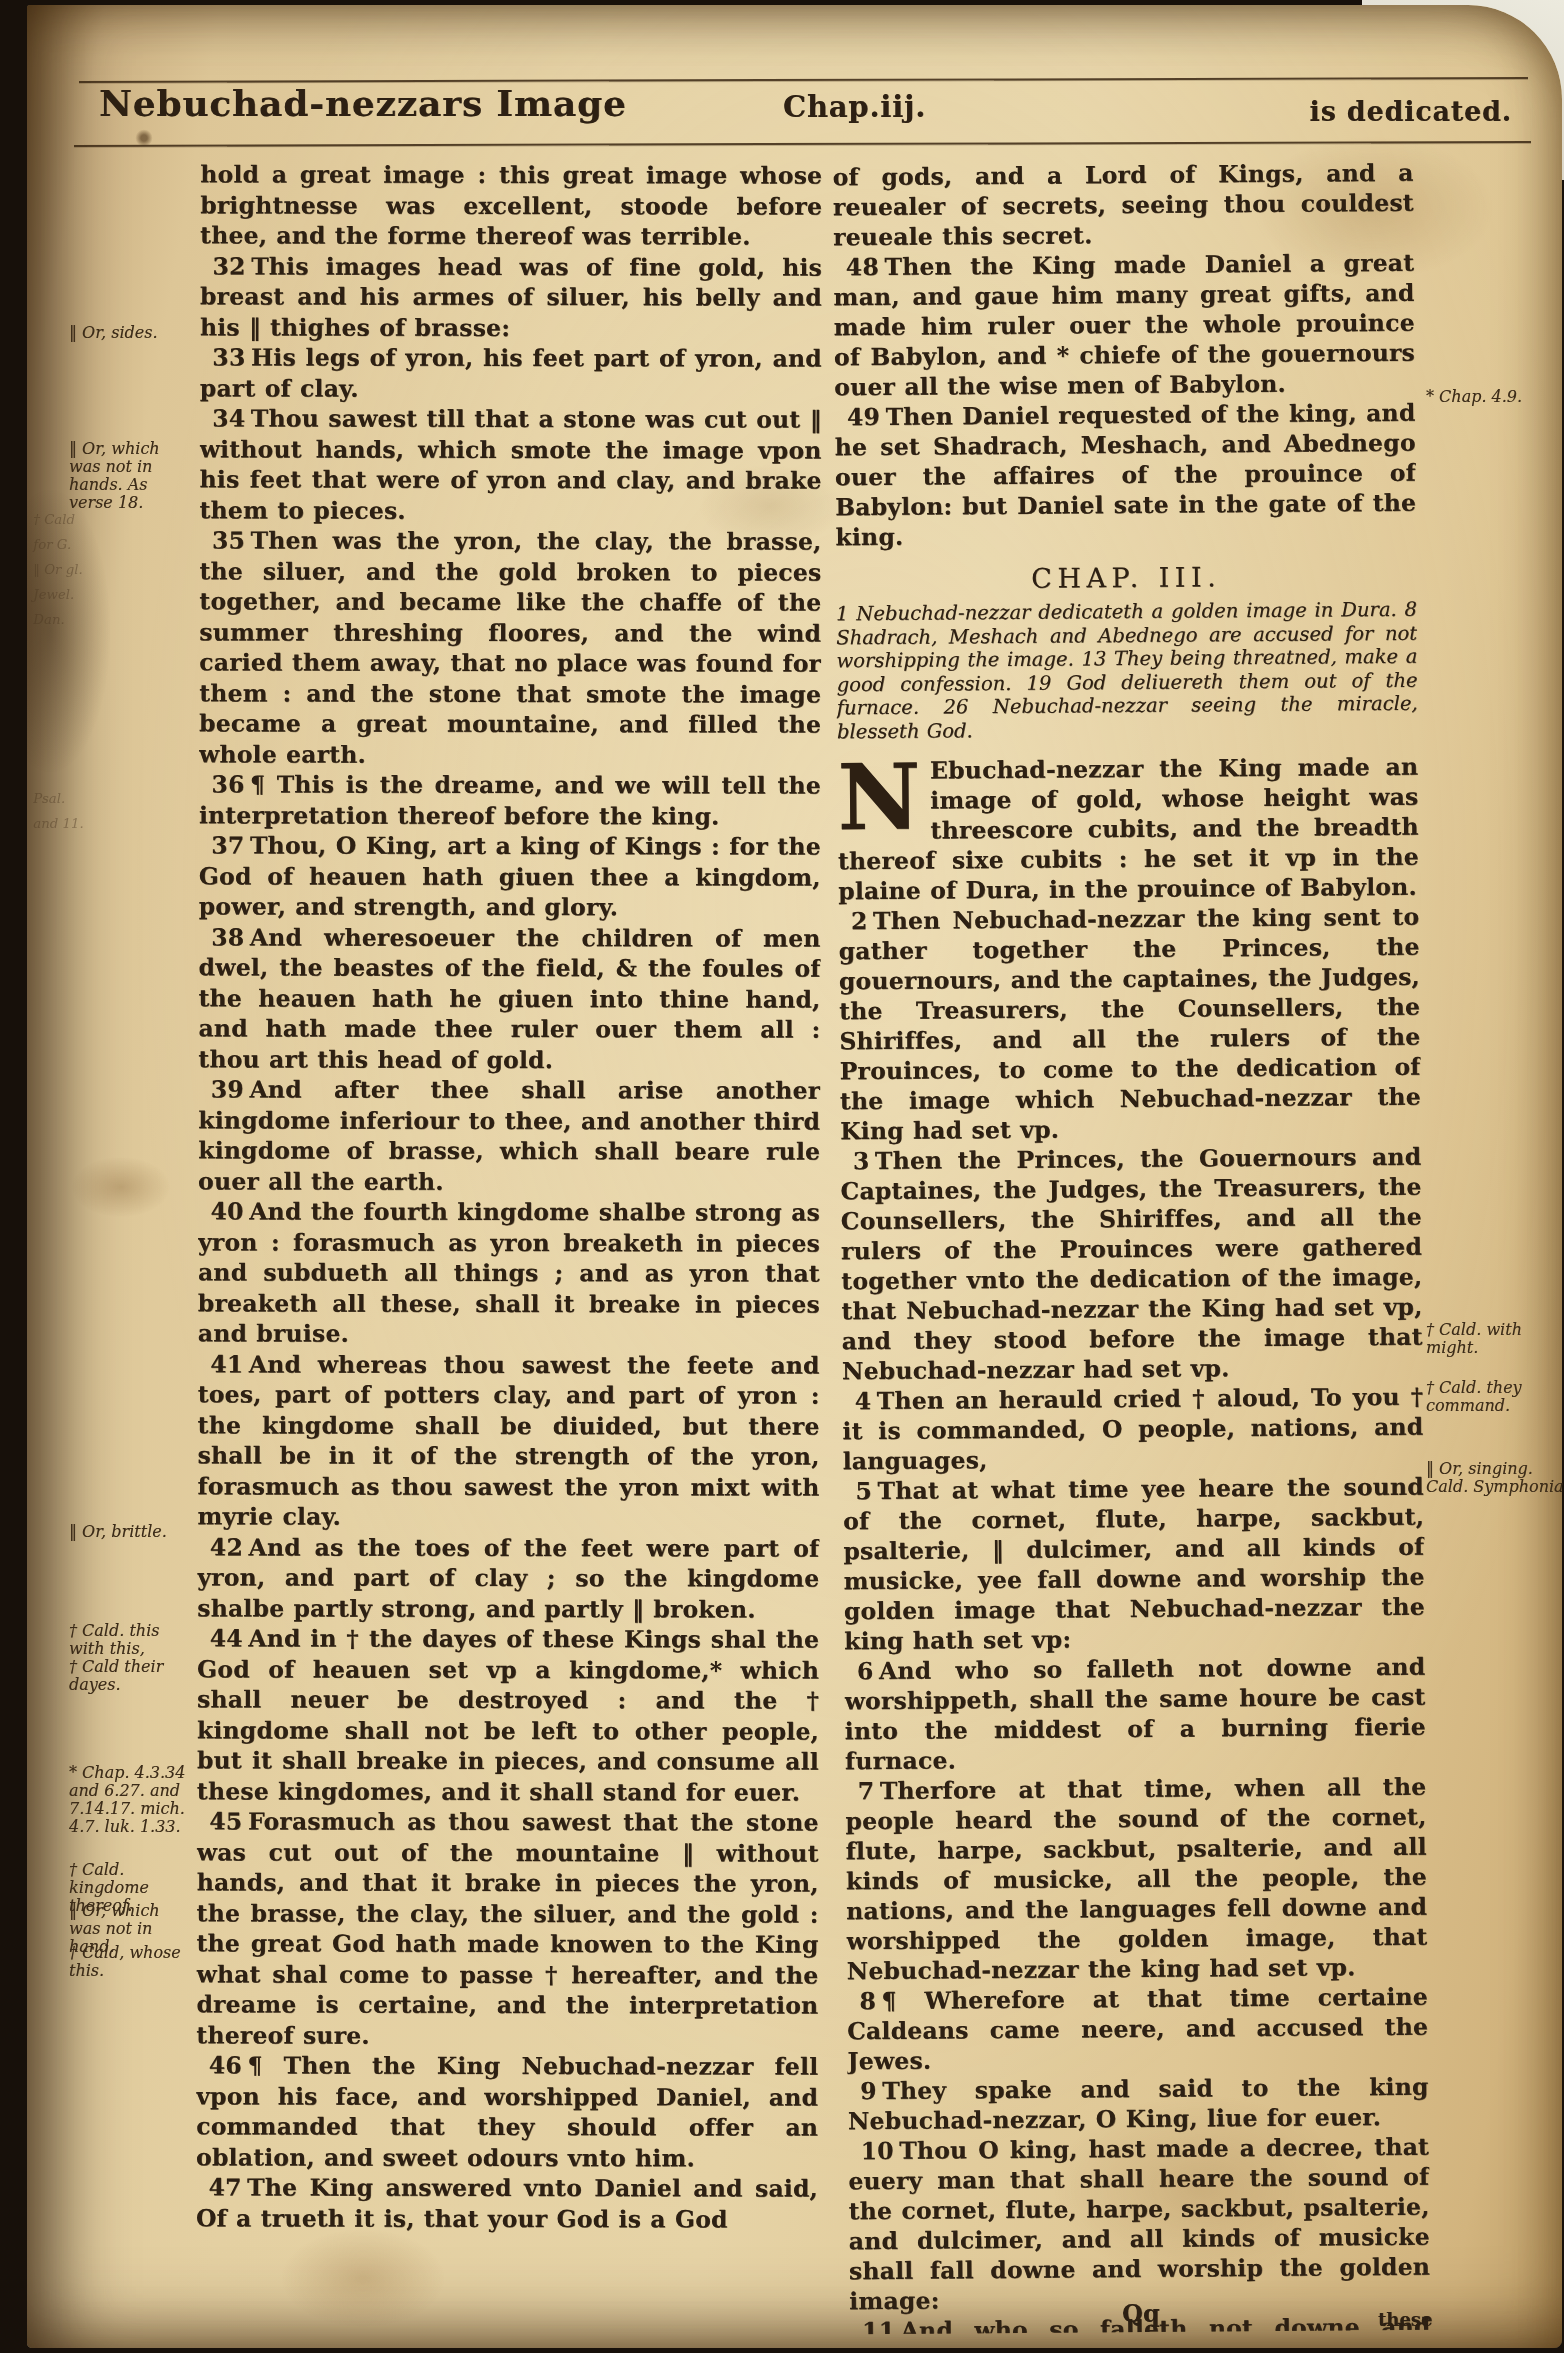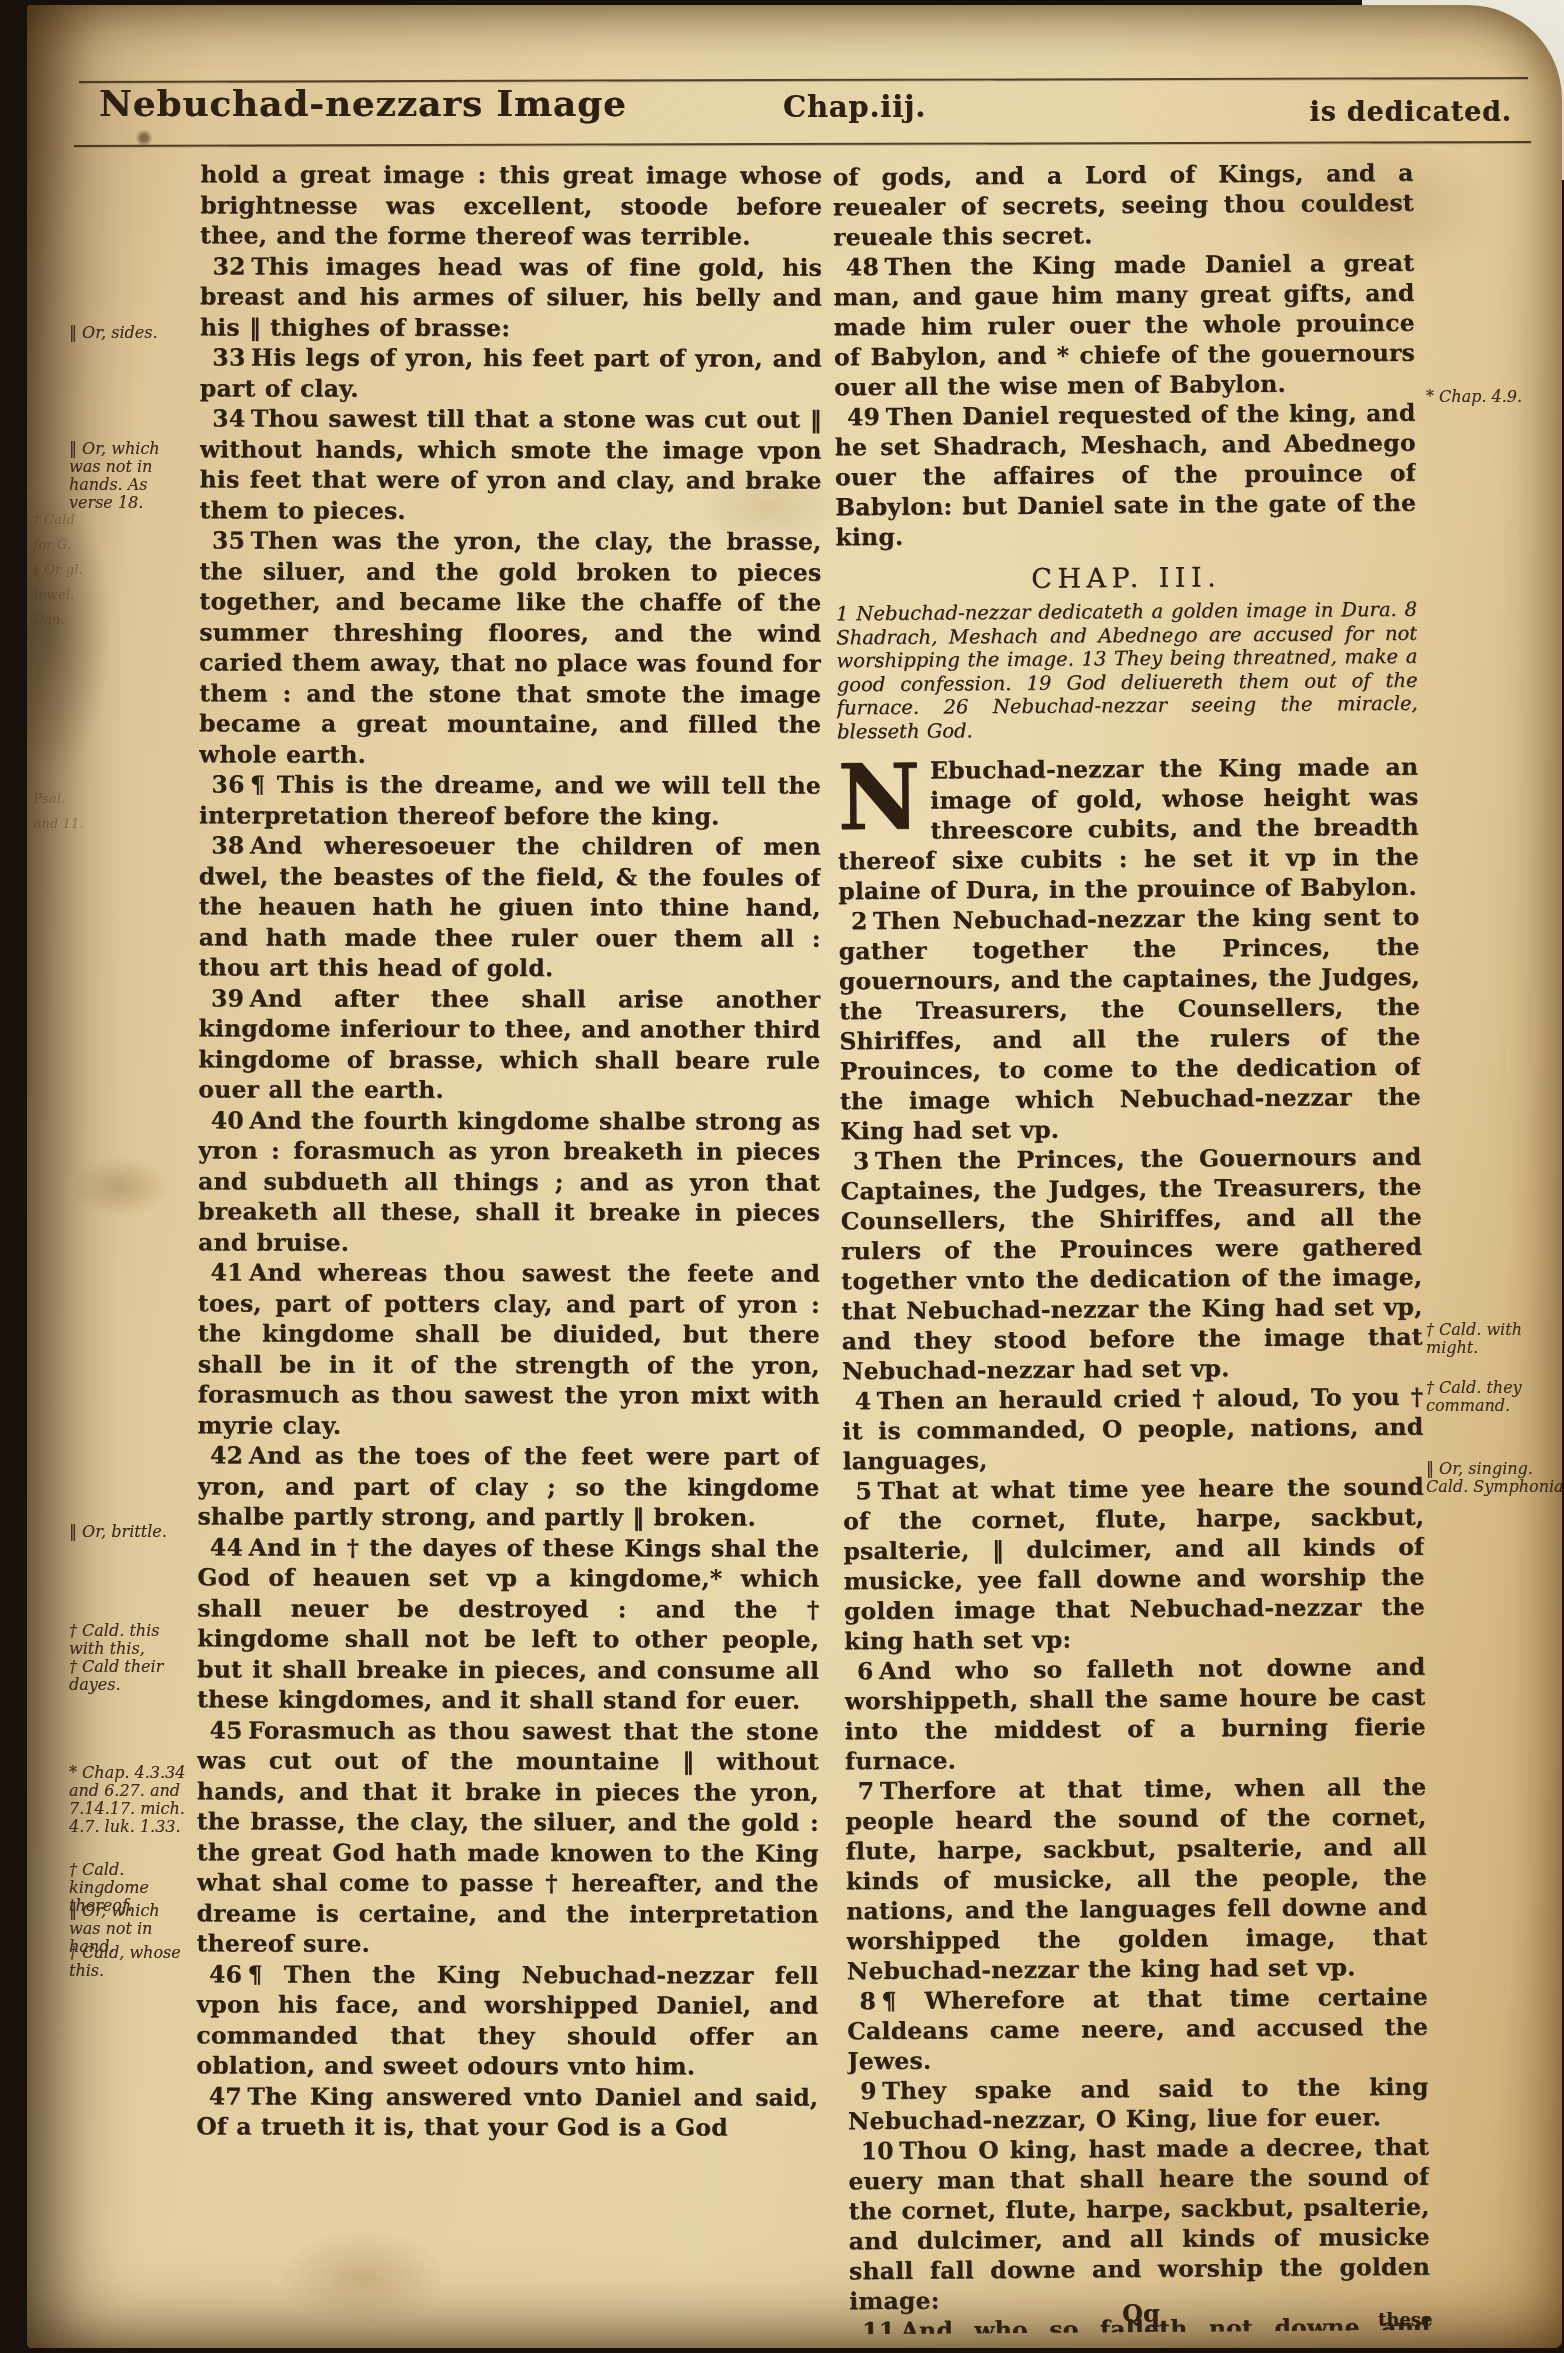--- a/index.html
+++ b/index.html
@@ -127,20 +127,21 @@
     </div>
 
   <div id="col-left" class="col">
     <div>
         <p class="verse cont">hold a great image : this great image whose brightnesse was excellent, stoode before thee, and the forme thereof was terrible.</p>
         <p class="verse"><span class="vnum">32</span>This images head was of fine gold, his breast and his armes of siluer, his belly and his ‖ thighes of brasse:</p>
         <p class="verse"><span class="vnum">33</span>His legs of yron, his feet part of yron, and part of clay.</p>
         <p class="verse"><span class="vnum">34</span>Thou sawest till that a stone was cut out ‖ without hands, which smote the image vpon his feet that were of yron and clay, and brake them to pieces.</p>
         <p class="verse"><span class="vnum">35</span>Then was the yron, the clay, the brasse, the siluer, and the gold broken to pieces together, and became like the chaffe of the summer threshing floores, and the wind caried them away, that no place was found for them : and the stone that smote the image became a great mountaine, and filled the whole earth.</p>
         <p class="verse"><span class="vnum">36</span>¶ This is the dreame, and we will tell the interpretation thereof before the king.</p>
+        <p class="verse"><span class="vnum">37</span>Thou, O King, art a king of Kings : for the God of heauen hath giuen thee a kingdom, power, and strength, and glory.</p>
         <p class="verse"><span class="vnum">38</span>And wheresoeuer the children of men dwel, the beastes of the field, &amp; the foules of the heauen hath he giuen into thine hand, and hath made thee ruler ouer them all : thou art this head of gold.</p>
         <p class="verse"><span class="vnum">39</span>And after thee shall arise another kingdome inferiour to thee, and another third kingdome of brasse, which shall beare rule ouer all the earth.</p>
         <p class="verse"><span class="vnum">40</span>And the fourth kingdome shalbe strong as yron : forasmuch as yron breaketh in pieces and subdueth all things ; and as yron that breaketh all these, shall it breake in pieces and bruise.</p>
         <p class="verse"><span class="vnum">41</span>And whereas thou sawest the feete and toes, part of potters clay, and part of yron : the kingdome shall be diuided, but there shall be in it of the strength of the yron, forasmuch as thou sawest the yron mixt with myrie clay.</p>
         <p class="verse"><span class="vnum">42</span>And as the toes of the feet were part of yron, and part of clay ; so the kingdome shalbe partly strong, and partly ‖ broken.</p>
         <p class="verse"><span class="vnum">44</span>And in † the dayes of these Kings shal the God of heauen set vp a kingdome,* which shall neuer be destroyed : and the † kingdome shall not be left to other people, but it shall breake in pieces, and consume all these kingdomes, and it shall stand for euer.</p>
         <p class="verse"><span class="vnum">45</span>Forasmuch as thou sawest that the stone was cut out of the mountaine ‖ without hands, and that it brake in pieces the yron, the brasse, the clay, the siluer, and the gold : the great God hath made knowen to the King what shal come to passe † hereafter, and the dreame is certaine, and the interpretation thereof sure.</p>
         <p class="verse"><span class="vnum">46</span>¶ Then the King Nebuchad-nezzar fell vpon his face, and worshipped Daniel, and commanded that they should offer an oblation, and sweet odours vnto him.</p>
         <p class="verse"><span class="vnum">47</span>The King answered vnto Daniel and said, Of a trueth it is, that your God is a God</p>
       </div>

